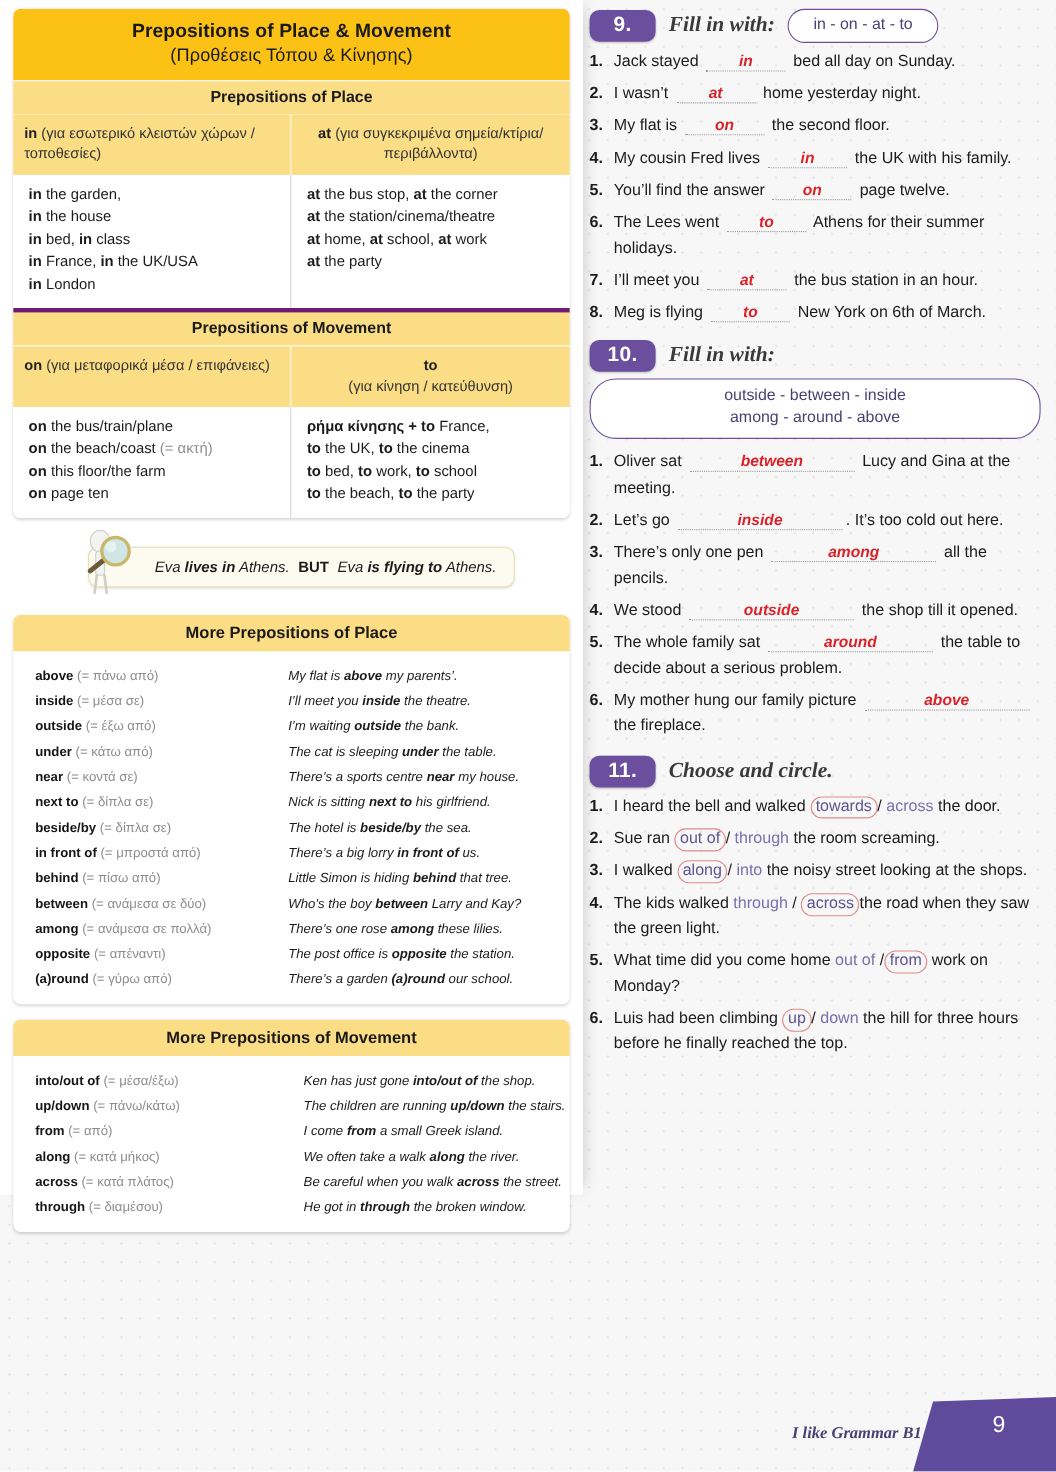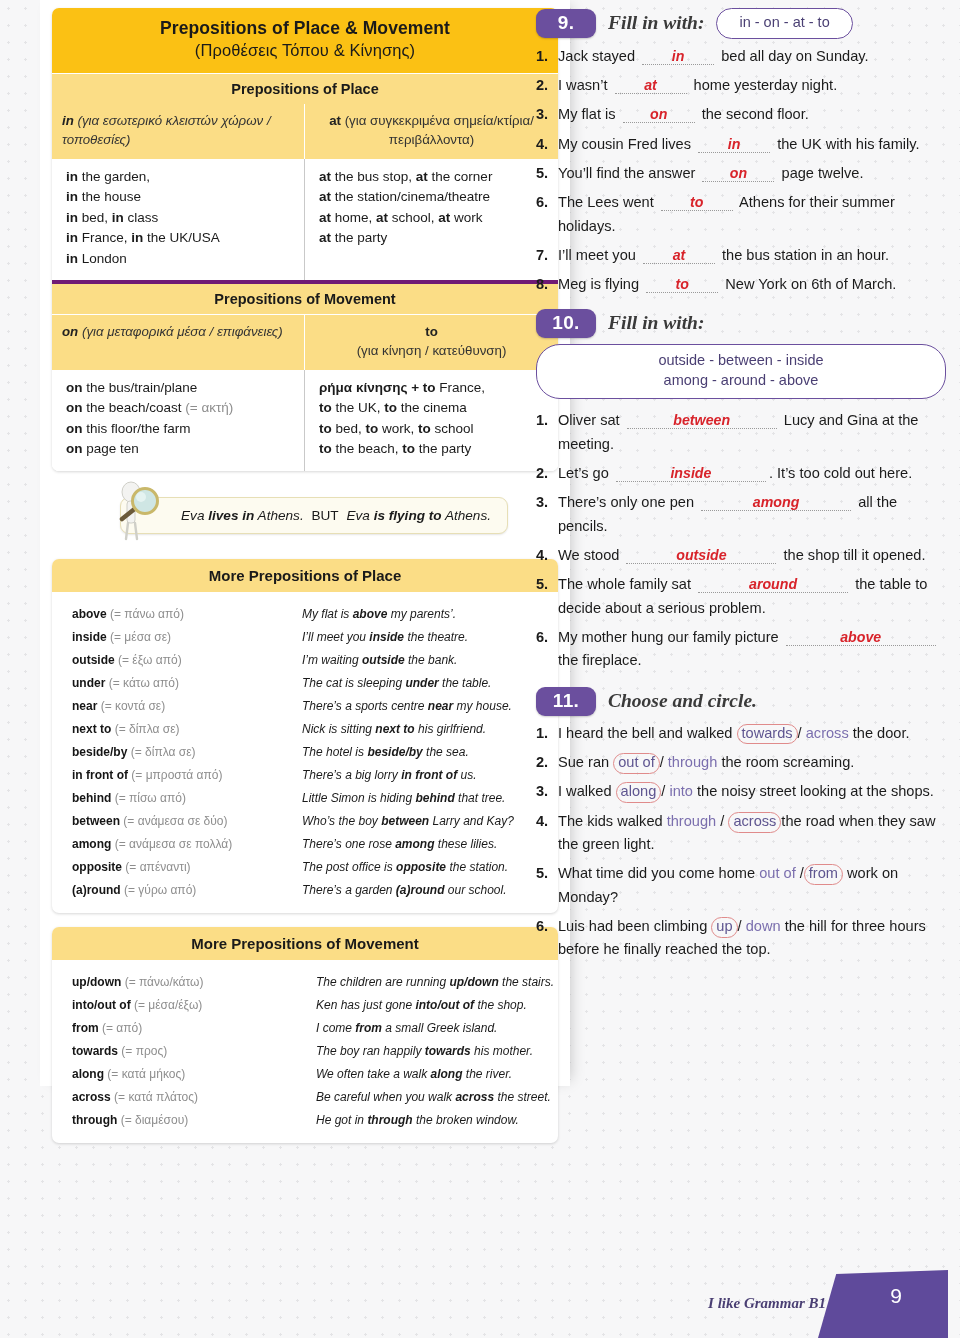--- a/index.html
+++ b/index.html
@@ -15,21 +15,20 @@
     position:absolute;inset:0;
     background-color:#f7f7f8;
     background-image:radial-gradient(#e4e4e6 1.1px, transparent 1.2px);
     background-size:17px 17px;
   }
   
   .left-col{
     position:absolute;left:0;top:0;width:530px;height:1086px;
     background:#ffffff;
     box-shadow:6px 0 14px -6px rgba(0,0,0,.22);
-    margin-left:40px;
   }
   .box{
     margin:8px 12px 0 12px;
     border-radius:7px;
     overflow:hidden;
     box-shadow:0 1px 3px rgba(0,0,0,.16);
   }
   .title-bar{
     background:#fbc114;
     color:#1a1a1a;
@@ -55,21 +54,21 @@
     background:#fff;
   }
   .hcell{
     background:#fbdd86;
     text-align:center;
     font-size:13.3px;
     line-height:1.42;
     padding:8px 10px 9px 10px;
     color:#222;
   }
-  .hcell.l{text-align:left;font-style:italic;}
+  .hcell.l{text-align:left;}
   .hcell b{font-weight:bold;}
   .hcell .gk{color:#333;}
   .hcell.left-sep{border-right:1px solid #fff;}
   .bcell{
     background:#fff;
     font-size:13.5px;
     line-height:1.52;
     padding:8px 10px 11px 14px;
     color:#1b1b1b;
   }
@@ -91,21 +90,21 @@
   .tip-bubble{
     background:#fdfbf0;
     border:1px solid #e7dfb6;
     border-radius:9px;
     padding:10px 16px 10px 60px;
     font-size:13.6px;font-style:italic;color:#1b1b1b;
     box-shadow:0 1px 2px rgba(0,0,0,.1);
     margin-left:18px;
   }
   .tip-bubble b{font-weight:bold;font-style:italic;}
-  .tip-bubble .but{font-weight:normal;font-style:normal;padding:0 4px;text-align:right;}
+  .tip-bubble .but{font-weight:bold;font-style:normal;padding:0 4px;text-align:right;}
   .mag-icon{position:absolute;left:52px;top:-4px;width:64px;height:64px;}
   
   .section-bar{
     background:#fbdd86;
     text-align:center;font-weight:bold;font-size:15px;
     padding:8px 6px;color:#1a1a1a;
   }
   .list-block{margin:0 12px;}
   .list-box{
     border-radius:7px;overflow:hidden;background:#fff;
@@ -190,21 +189,21 @@
   .circ{
     color:#5e5590;
     border:1.4px solid #e08b8b;
     border-radius:11px;
     padding:0px 4px 1px 4px;
     display:inline-block;
     line-height:1.22;
   }
   
   .footer{
-    position:absolute;right:12px;bottom:0;width:354px;height:70px;
+    position:absolute;right:0;bottom:0;width:354px;height:70px;
   }
   .brand{
     position:absolute;right:122px;bottom:26px;
     font-family:"Liberation Serif", serif;
     font-style:italic;font-weight:bold;
     font-size:15px;color:#4a3f73;
     white-space:nowrap;
   }
   .corner{
     position:absolute;right:0;bottom:0;width:130px;height:68px;
@@ -361,34 +360,30 @@
           </div>
       </div>
     </div>
   </div>
 
   <div class="list-block" style="margin-top:14px;">
     <div class="list-box">
       <div class="section-bar">More Prepositions of Movement</div>
       <div class="plist">
         <div class="prow wide">
+            <span class="term"><b>into/out of</b> <span class="gk">(= μέσα/έξω)</span></span>
+            <span class="ex">Ken has just gone <b>into/out of</b> the shop.</span>
+          </div>
+        <div class="prow wide">
             <span class="term"><b>up/down</b> <span class="gk">(= πάνω/κάτω)</span></span>
             <span class="ex">The children are running <b>up/down</b> the stairs.</span>
-          </div>
-        <div class="prow wide">
-            <span class="term"><b>into/out of</b> <span class="gk">(= μέσα/έξω)</span></span>
-            <span class="ex">Ken has just gone <b>into/out of</b> the shop.</span>
           </div>
         <div class="prow wide">
             <span class="term"><b>from</b> <span class="gk">(= από)</span></span>
             <span class="ex">I come <b>from</b> a small Greek island.</span>
-          </div>
-        <div class="prow wide">
-            <span class="term"><b>towards</b> <span class="gk">(= προς)</span></span>
-            <span class="ex">The boy ran happily <b>towards</b> his mother.</span>
           </div>
         <div class="prow wide">
             <span class="term"><b>along</b> <span class="gk">(= κατά μήκος)</span></span>
             <span class="ex">We often take a walk <b>along</b> the river.</span>
           </div>
         <div class="prow wide">
             <span class="term"><b>across</b> <span class="gk">(= κατά πλάτος)</span></span>
             <span class="ex">Be careful when you walk <b>across</b> the street.</span>
           </div>
         <div class="prow wide">

